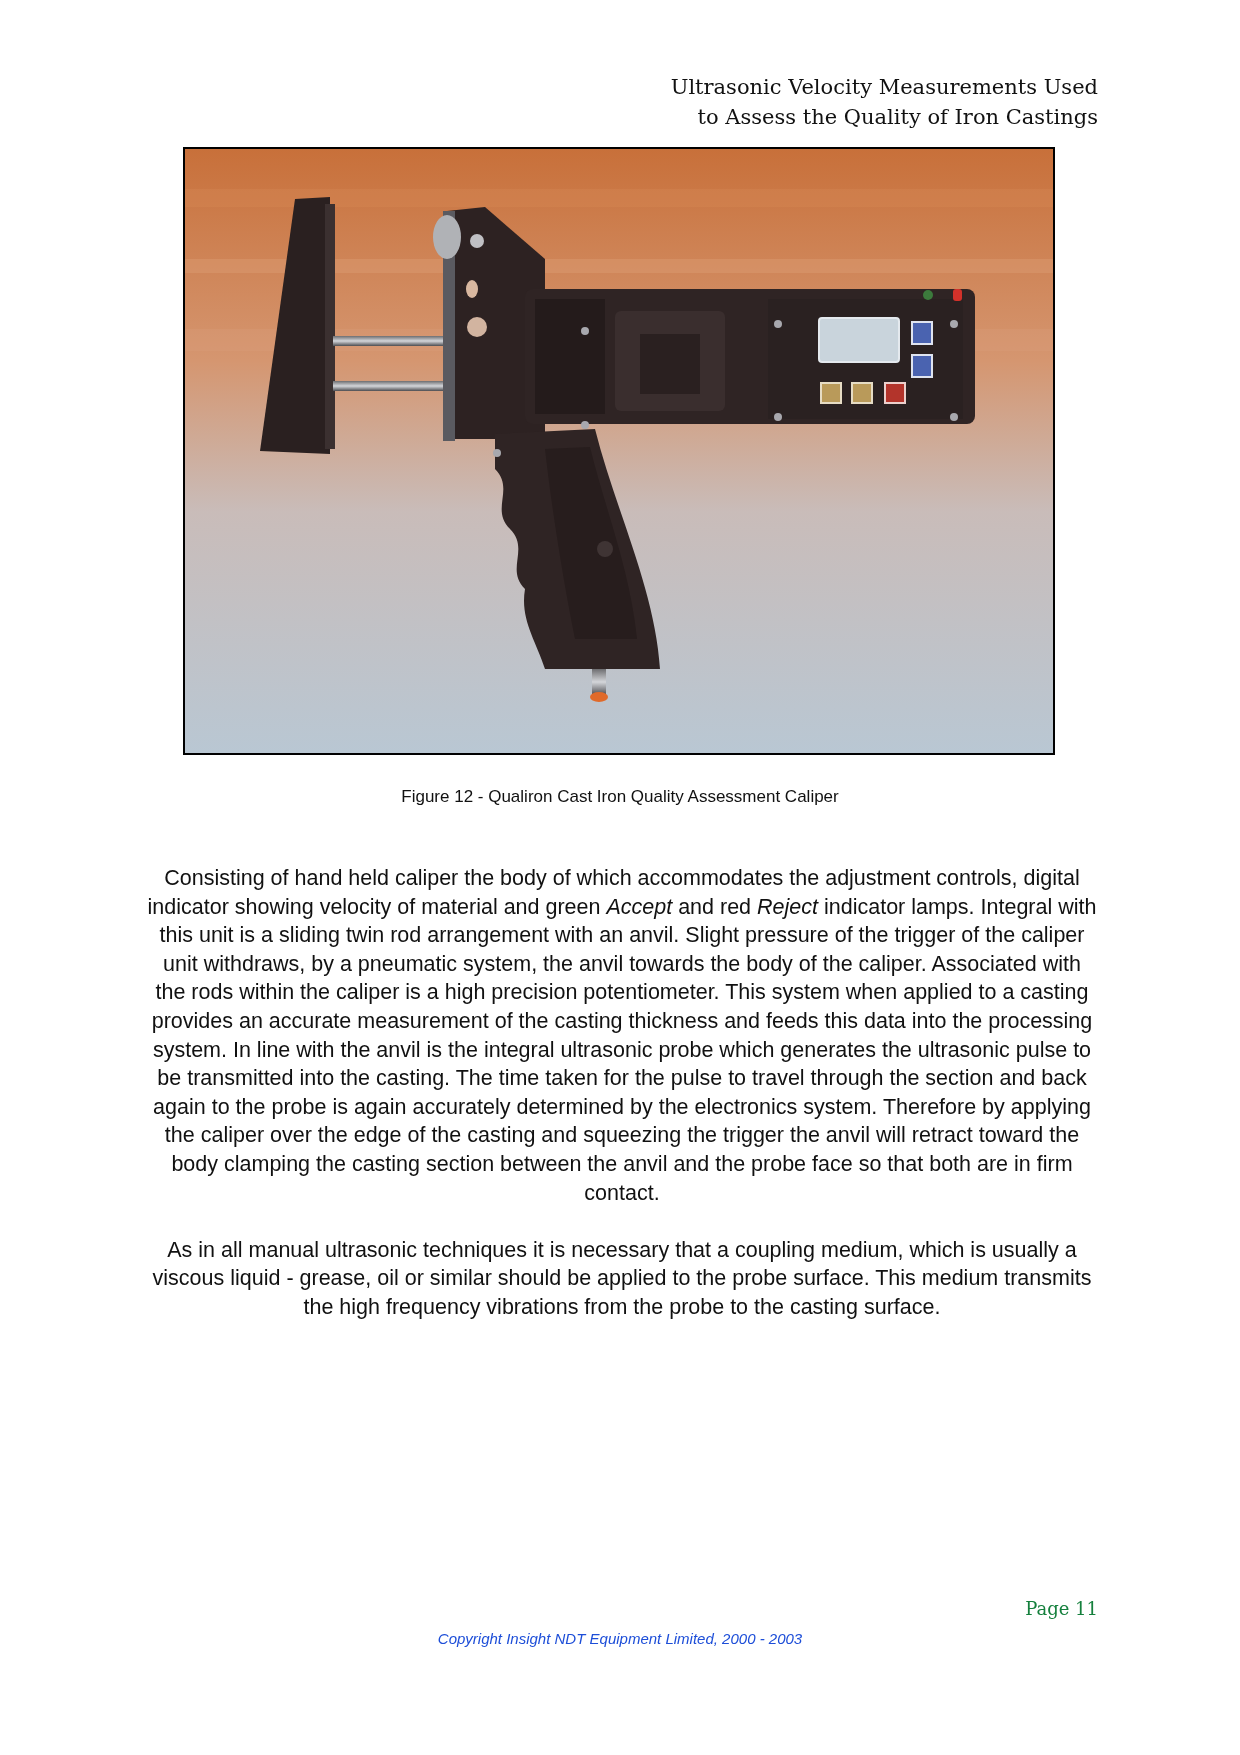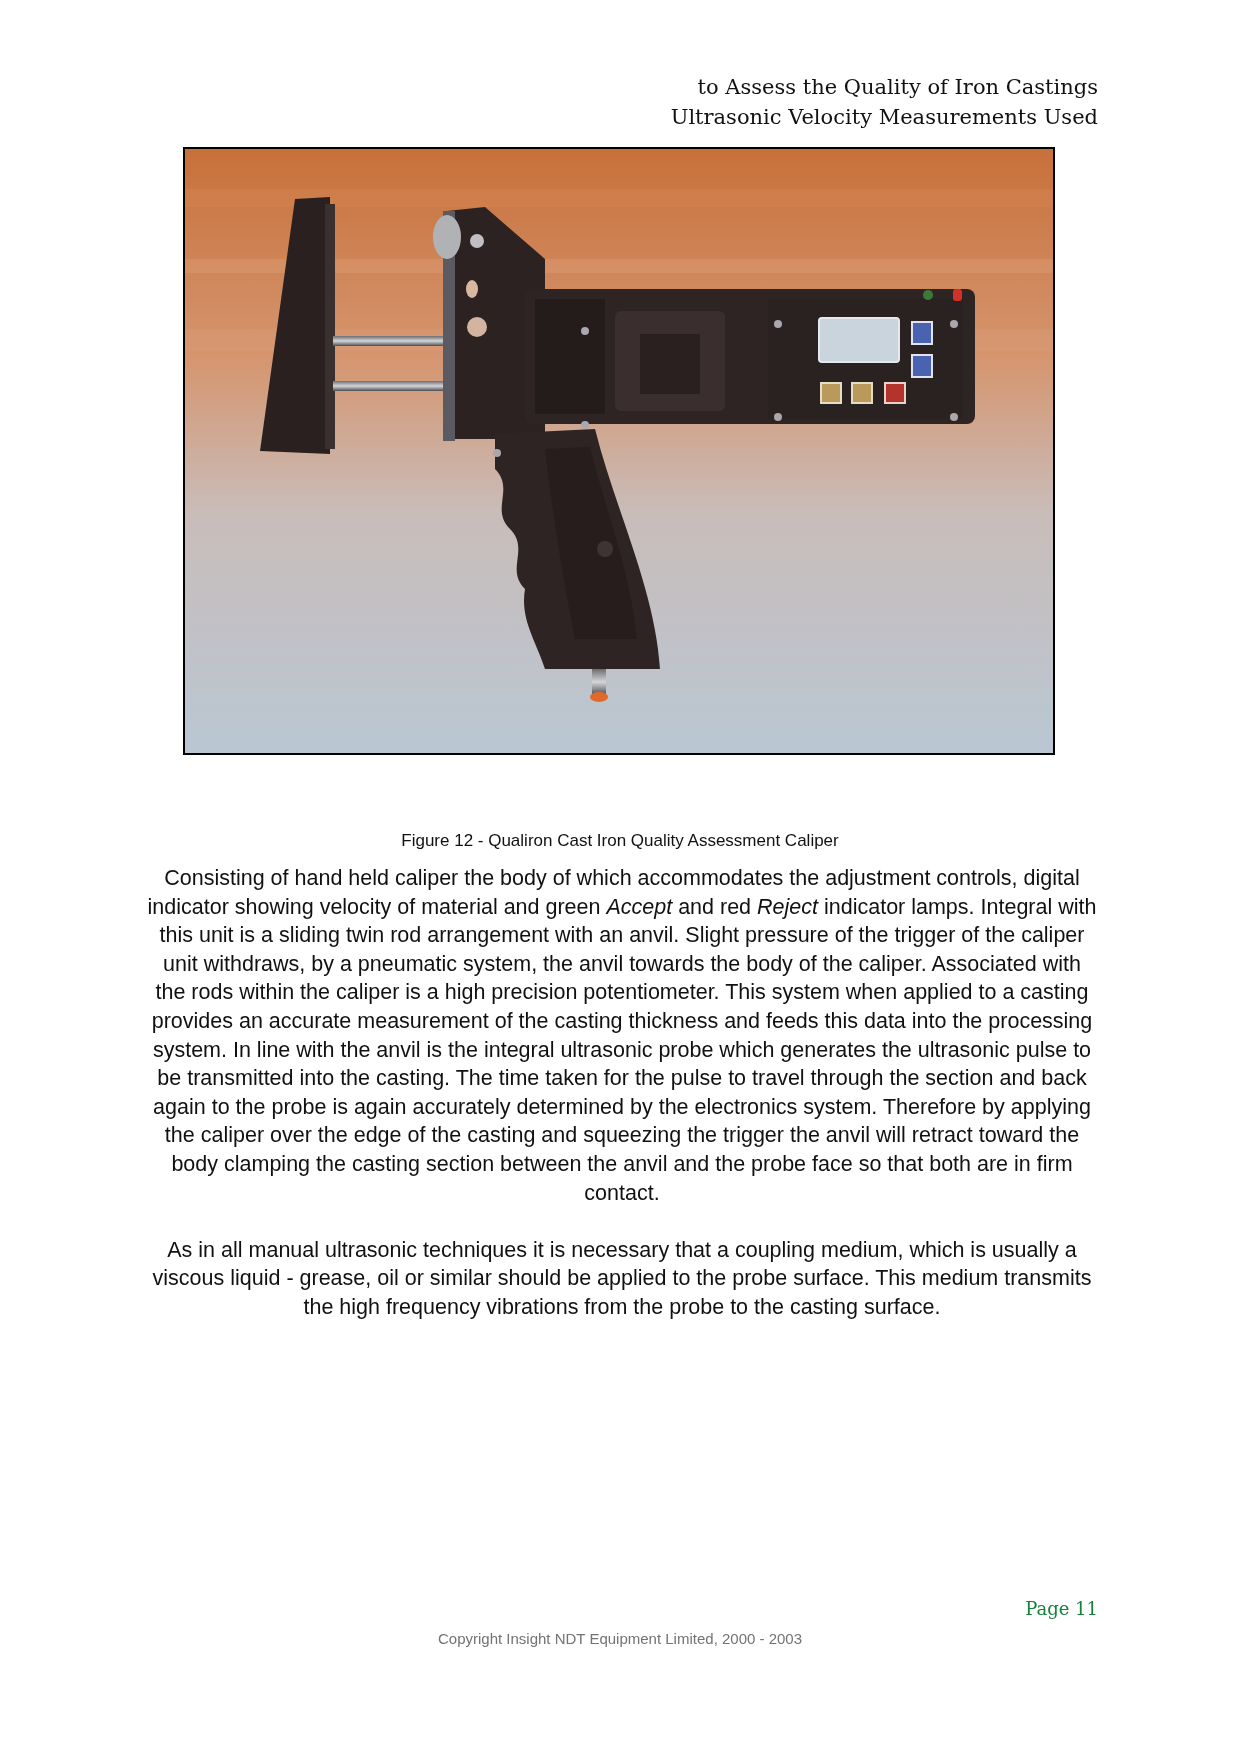--- a/index.html
+++ b/index.html
@@ -1,33 +1,33 @@
 <!DOCTYPE html>
 <html><head>
 <meta charset="utf-8">
 <style>
   html, body { margin: 0; padding: 0; background: #ffffff; }
   body { width: 1240px; height: 1755px; position: relative; overflow: hidden; font-family: "Liberation Sans", sans-serif; color: #000; }
   .header { position: absolute; right: 142px; top: 72px; text-align: right; font-family: "DejaVu Serif", serif; font-size: 21px; line-height: 30px; color: #111; }
   .header div { white-space: nowrap; }
   .figure { position: absolute; left: 183px; top: 147px; width: 868px; height: 604px; border: 2px solid #000; overflow: hidden; }
   .figure svg { display: block; width: 100%; height: 100%; }
-  .caption { position: absolute; left: 0; width: 1240px; top: 787px; text-align: center; font-size: 17px; color: #111; margin-top: 44px; }
+  .caption { position: absolute; left: 0; width: 1240px; top: 787px; text-align: center; font-size: 17px; color: #111; }
   .body-text { position: absolute; left: 147px; width: 950px; top: 864px; font-size: 21.5px; line-height: 28.6px; color: #111; text-align: center; }
   .body-text p { margin: 0 0 28.6px 0; }
   .body-text em { font-style: italic; }
   .page-num { position: absolute; right: 142px; top: 1598px; font-family: "DejaVu Serif", serif; font-size: 18px; color: #15803d; }
-  .copyright { position: absolute; left: 0; width: 1240px; top: 1630px; text-align: center; font-size: 15px; color: #737373; }
+  .copyright { position: absolute; left: 0; width: 1240px; top: 1630px; text-align: center; font-size: 15px; color: #1d4ed8; font-style: italic; }
 </style>
 </head>
 <body>
 
 <div class="header">
+  <div>Ultrasonic Velocity Measurements Used</div>
   <div>to Assess the Quality of Iron Castings</div>
-  <div>Ultrasonic Velocity Measurements Used</div>
 </div>
 
 <div class="figure" title="Photograph of a hand-held caliper device with pistol grip, twin rod anvil, digital display and buttons on an orange-to-blue gradient background">
   <svg viewBox="0 0 868 604" preserveAspectRatio="none">
     <defs>
       <linearGradient id="bg" x1="0" y1="0" x2="0" y2="1">
         <stop offset="0" stop-color="#c8703a"></stop>
         <stop offset="0.35" stop-color="#d59670"></stop>
         <stop offset="0.6" stop-color="#c9bcb9"></stop>
         <stop offset="1" stop-color="#b9c7d3"></stop>

